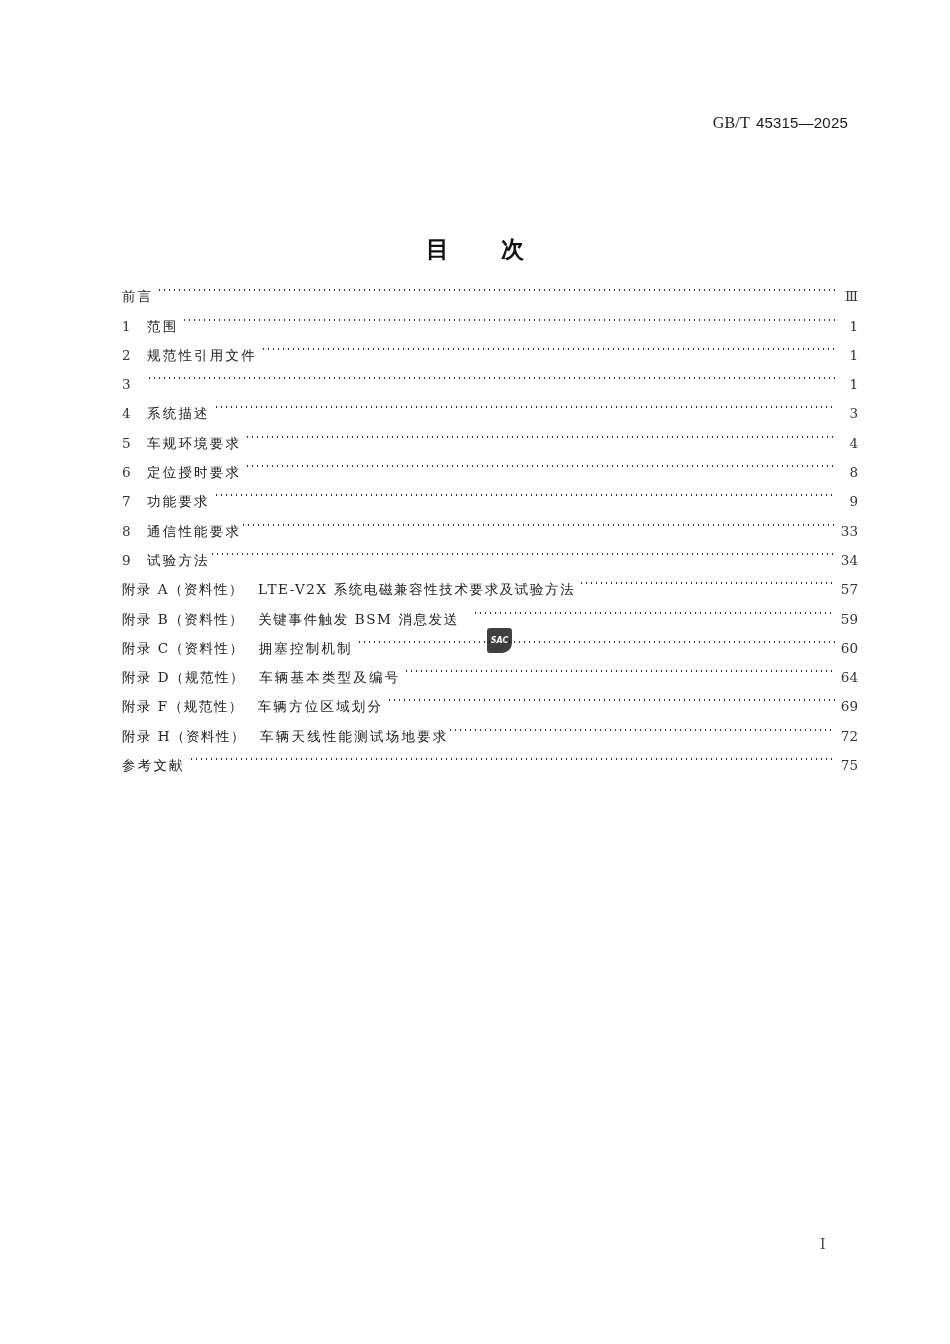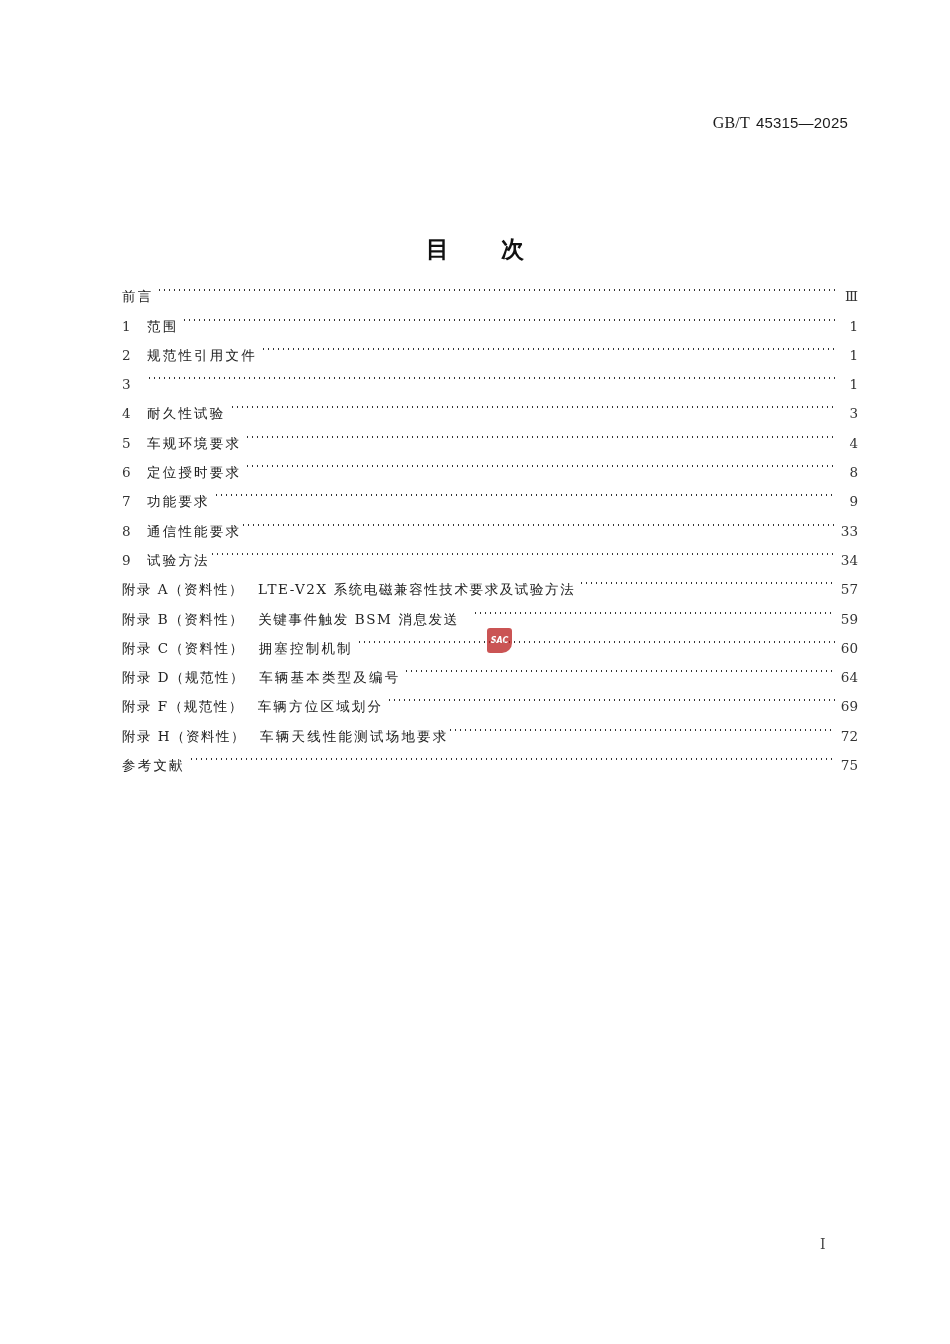--- a/index.html
+++ b/index.html
@@ -109,21 +109,21 @@
       text-align: right;
       color: #333;
     }
     .watermark {
       position: absolute;
       left: 487px;
       top: 628px;
       width: 25px;
       height: 25px;
       border-radius: 3px 3px 10px 3px;
-      background: #b91c1c;
+      background: #000000;
       opacity: 0.75;
       color: #ffffff;
       font-family: "DejaVu Sans", sans-serif;
       font-size: 8px;
       font-weight: bold;
       font-style: italic;
       line-height: 25px;
       text-align: center;
     }
     .page-number {
@@ -164,21 +164,21 @@
     <span class="leader"></span>
     <span class="page">1</span>
   </li>
   <li class="toc-row">
     <span class="num">3</span>
     <span class="leader" style="margin-left:0"></span>
     <span class="page">1</span>
   </li>
   <li class="toc-row">
     <span class="num">4</span>
-    <span class="label">耐久性试验</span>
+    <span class="label">系统描述</span>
     <span class="leader"></span>
     <span class="page">3</span>
   </li>
   <li class="toc-row">
     <span class="num">5</span>
     <span class="label">车规环境要求</span>
     <span class="leader"></span>
     <span class="page">4</span>
   </li>
   <li class="toc-row">

